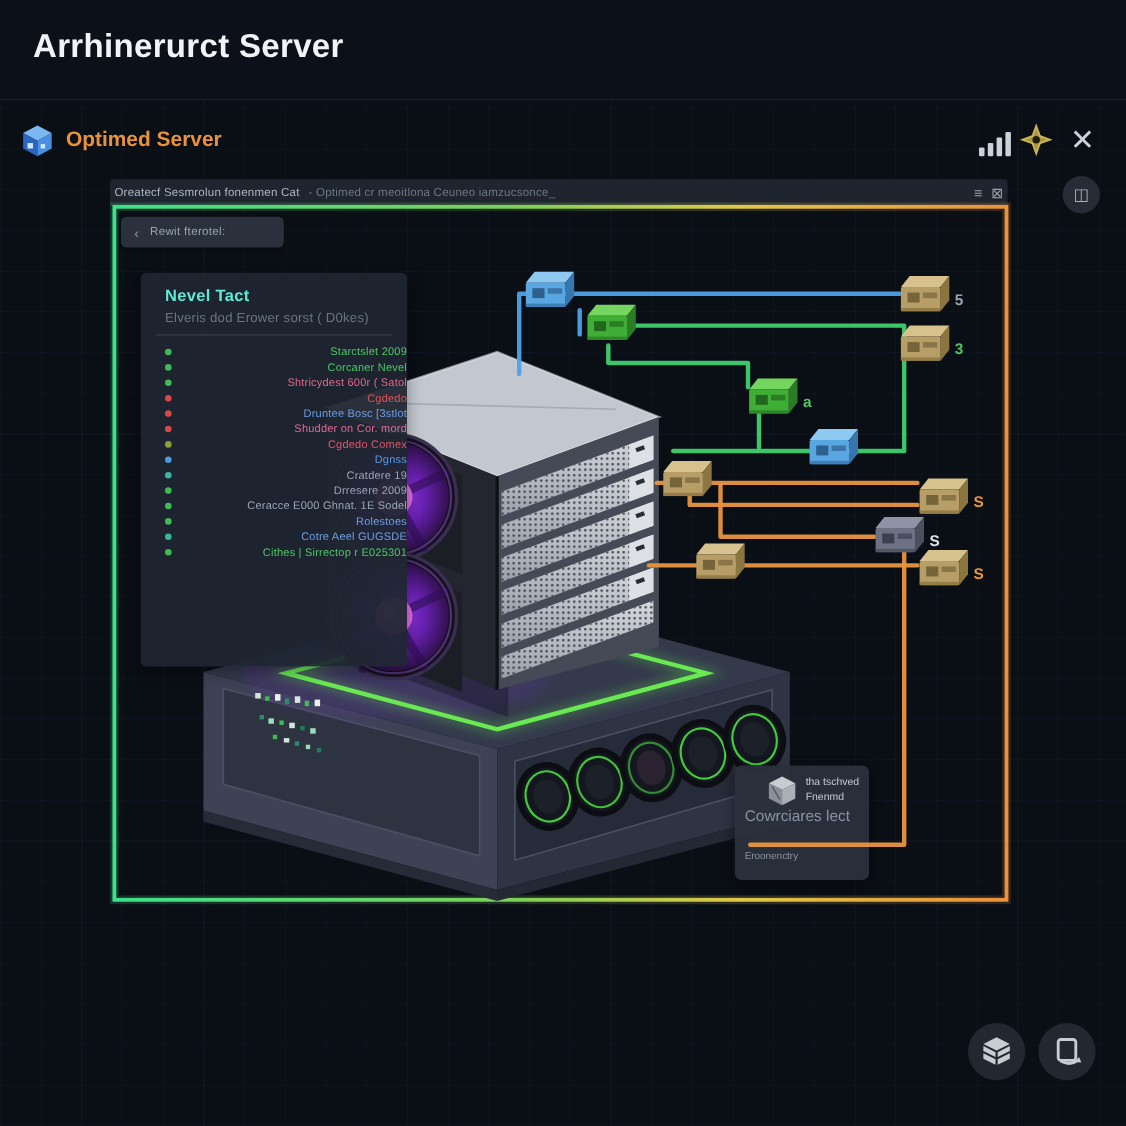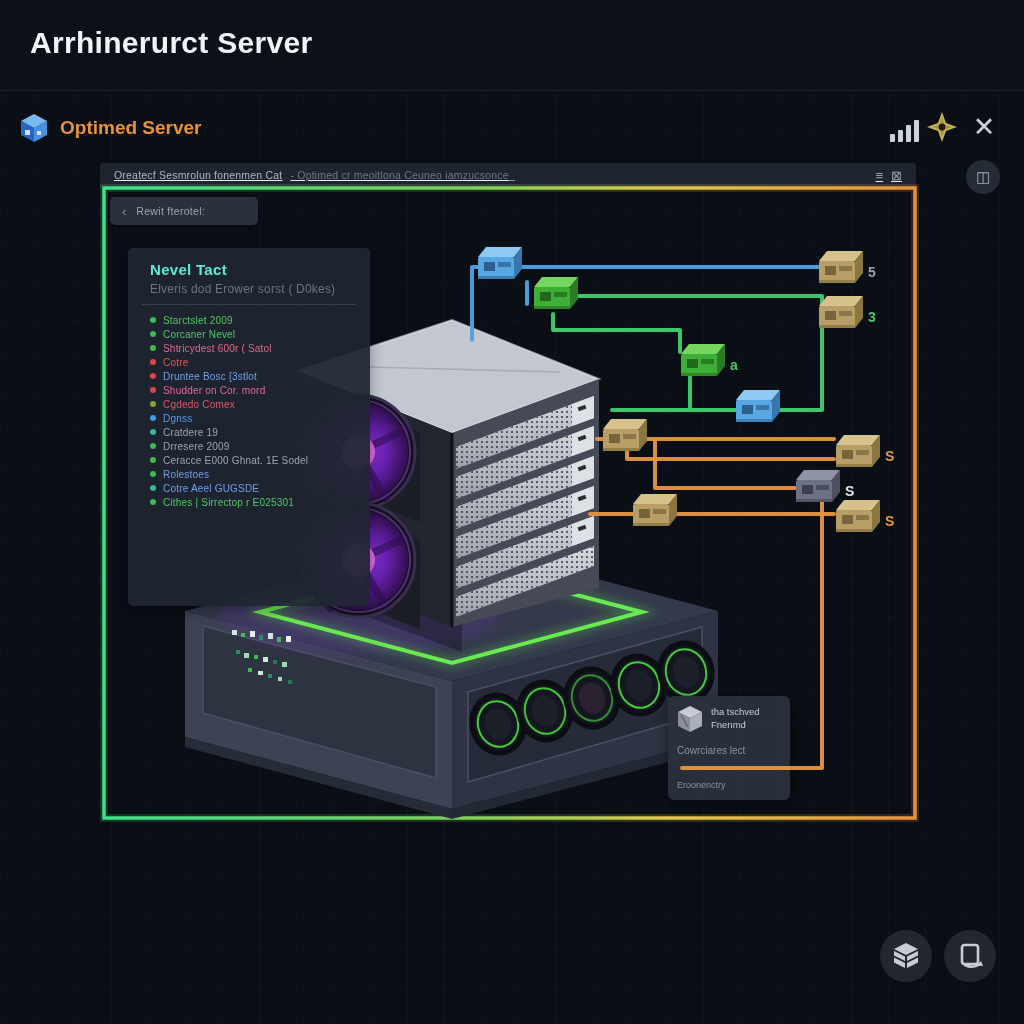--- a/index.html
+++ b/index.html
@@ -22,49 +22,49 @@
   #win-icon { left:18px; top:112px; width:32px; height:32px; }
   #win-title { left:60px; top:117px; font-size:19px; font-weight:bold; color:#e8923c; }
   #signal-icon { left:890px; top:118px; width:34px; height:24px; display:flex; align-items:flex-end; gap:3px; }
   #signal-icon span { width:5px; background:#ccd2da; border-radius:1px; }
   #sparkle-icon { left:925px; top:110px; width:34px; height:34px; cursor:pointer; }
   #close-button { left:965px; top:108px; width:38px; height:38px; font-size:27px; color:#ccd2da;
     display:flex; align-items:center; justify-content:center; cursor:pointer; }
 
   
   #toolbar { left:100px; top:163px; width:816px; height:24px; background:#1f252e; border-radius:3px 3px 0 0;
-    display:flex; align-items:center; padding:0 14px; gap:8px;text-decoration:underline; }
+    display:flex; align-items:center; padding:0 4px; gap:8px; }
   #toolbar-text-primary { font-size:10.5px; color:#aeb6c4; letter-spacing:.2px; white-space:nowrap; }
   #toolbar-text-secondary { font-size:10.5px; color:#6e7787; letter-spacing:.2px; white-space:nowrap;
     overflow:hidden; text-overflow:clip; flex:1; }
   .toolbar-icon { font-size:13px; color:#9aa3b0; cursor:pointer; flex:0 0 auto; }
   #side-circle-button { left:966px; top:160px; width:34px; height:34px; border-radius:50%;
     background:#262c36; color:#a8b0bd; font-size:15px; display:flex; align-items:center; justify-content:center; cursor:pointer; }
 
   
   #back-button { left:110px; top:197px; width:148px; height:28px; background:#2a313d; border-radius:5px;
     display:flex; align-items:center; gap:10px; padding:0 12px; cursor:pointer; box-shadow:0 1px 3px rgba(0,0,0,.4); }
   #back-chevron { color:#8a93a3; font-size:13px; }
   #back-label { color:#9aa3b2; font-size:10.5px; letter-spacing:.3px; }
 
   
   #info-panel { left:128px; top:248px; width:242px; height:358px; background:rgba(31,38,49,.94);
     border-radius:5px; z-index:6; box-shadow:0 4px 14px rgba(0,0,0,.35); }
   #panel-title { margin:13px 0 4px 22px; font-size:15px; font-weight:bold; color:#5eead4; letter-spacing:.3px; }
   #panel-subtitle { margin:0 0 8px 22px; font-size:12px; color:#6a7482; letter-spacing:.2px; }
   #panel-divider { margin:0 14px 8px 14px; height:1px; background:#3a4252; }
-  .panel-item { height:14px; display:flex; align-items:center; gap:7px; padding-left:22px; font-size:10px; letter-spacing:.2px; }
+  .panel-item { height:14px; display:flex; align-items:center; gap:7px; padding-left:22px; font-size:10px; letter-spacing:.2px;justify-content:space-between; }
   .panel-dot { width:6px; height:6px; border-radius:50%; flex:0 0 auto; }
 
   
   #tooltip { left:668px; top:696px; width:122px; height:104px; background:rgba(43,49,60,.95); border-radius:6px;
     z-index:9; padding:9px 9px; box-shadow:0 4px 12px rgba(0,0,0,.4); }
-  #tooltip-head { display:flex; gap:8px; align-items:flex-start; }
+  #tooltip-head { display:flex; gap:8px; align-items:flex-start;justify-content:flex-end; }
   #tooltip-head .tl { font-size:9.5px; color:#c5ccd6; line-height:13px; }
-  #tooltip-line3 { margin-top:12px; font-size:10px; color:#8a93a3; }
+  #tooltip-line3 { font-size:14px; color:#8a93a3; }
   #tooltip-line4 { margin-top:24px; font-size:9px; color:#8a93a3; }
 
   
   #footer-text { left:30px; top:932px; font-size:19px; line-height:28px; color:#474f5e; letter-spacing:.4px; z-index:4; }
   .circle-btn { width:52px; height:52px; border-radius:50%; background:#23272f; display:flex; align-items:center;
     justify-content:center; cursor:pointer; z-index:4; }
   #cube-button { left:880px; top:930px; }
   #screen-button { left:944px; top:930px; }
 
   svg.layer { position:absolute; left:0; top:0; }
@@ -284,21 +284,21 @@
       <div class="panel-item">
         <span class="panel-dot" style="background: rgb(63, 186, 85);"></span>
         <span style="color: rgb(79, 199, 104);">Corcaner  Nevel</span>
       </div>
       <div class="panel-item">
         <span class="panel-dot" style="background: rgb(63, 186, 85);"></span>
         <span style="color: rgb(224, 104, 138);">Shtricydest  600r ( Satol</span>
       </div>
       <div class="panel-item">
         <span class="panel-dot" style="background: rgb(216, 72, 72);"></span>
-        <span style="color: rgb(224, 85, 85);">Cotre</span>
+        <span style="color: rgb(224, 85, 85);">Cgdedo</span>
       </div>
       <div class="panel-item">
         <span class="panel-dot" style="background: rgb(216, 72, 72);"></span>
         <span style="color: rgb(111, 159, 232);">Druntee  Bosc  [3stlot</span>
       </div>
       <div class="panel-item">
         <span class="panel-dot" style="background: rgb(216, 72, 72);"></span>
         <span style="color: rgb(224, 106, 154);">Shudder  on  Cor.  mord</span>
       </div>
       <div class="panel-item">

